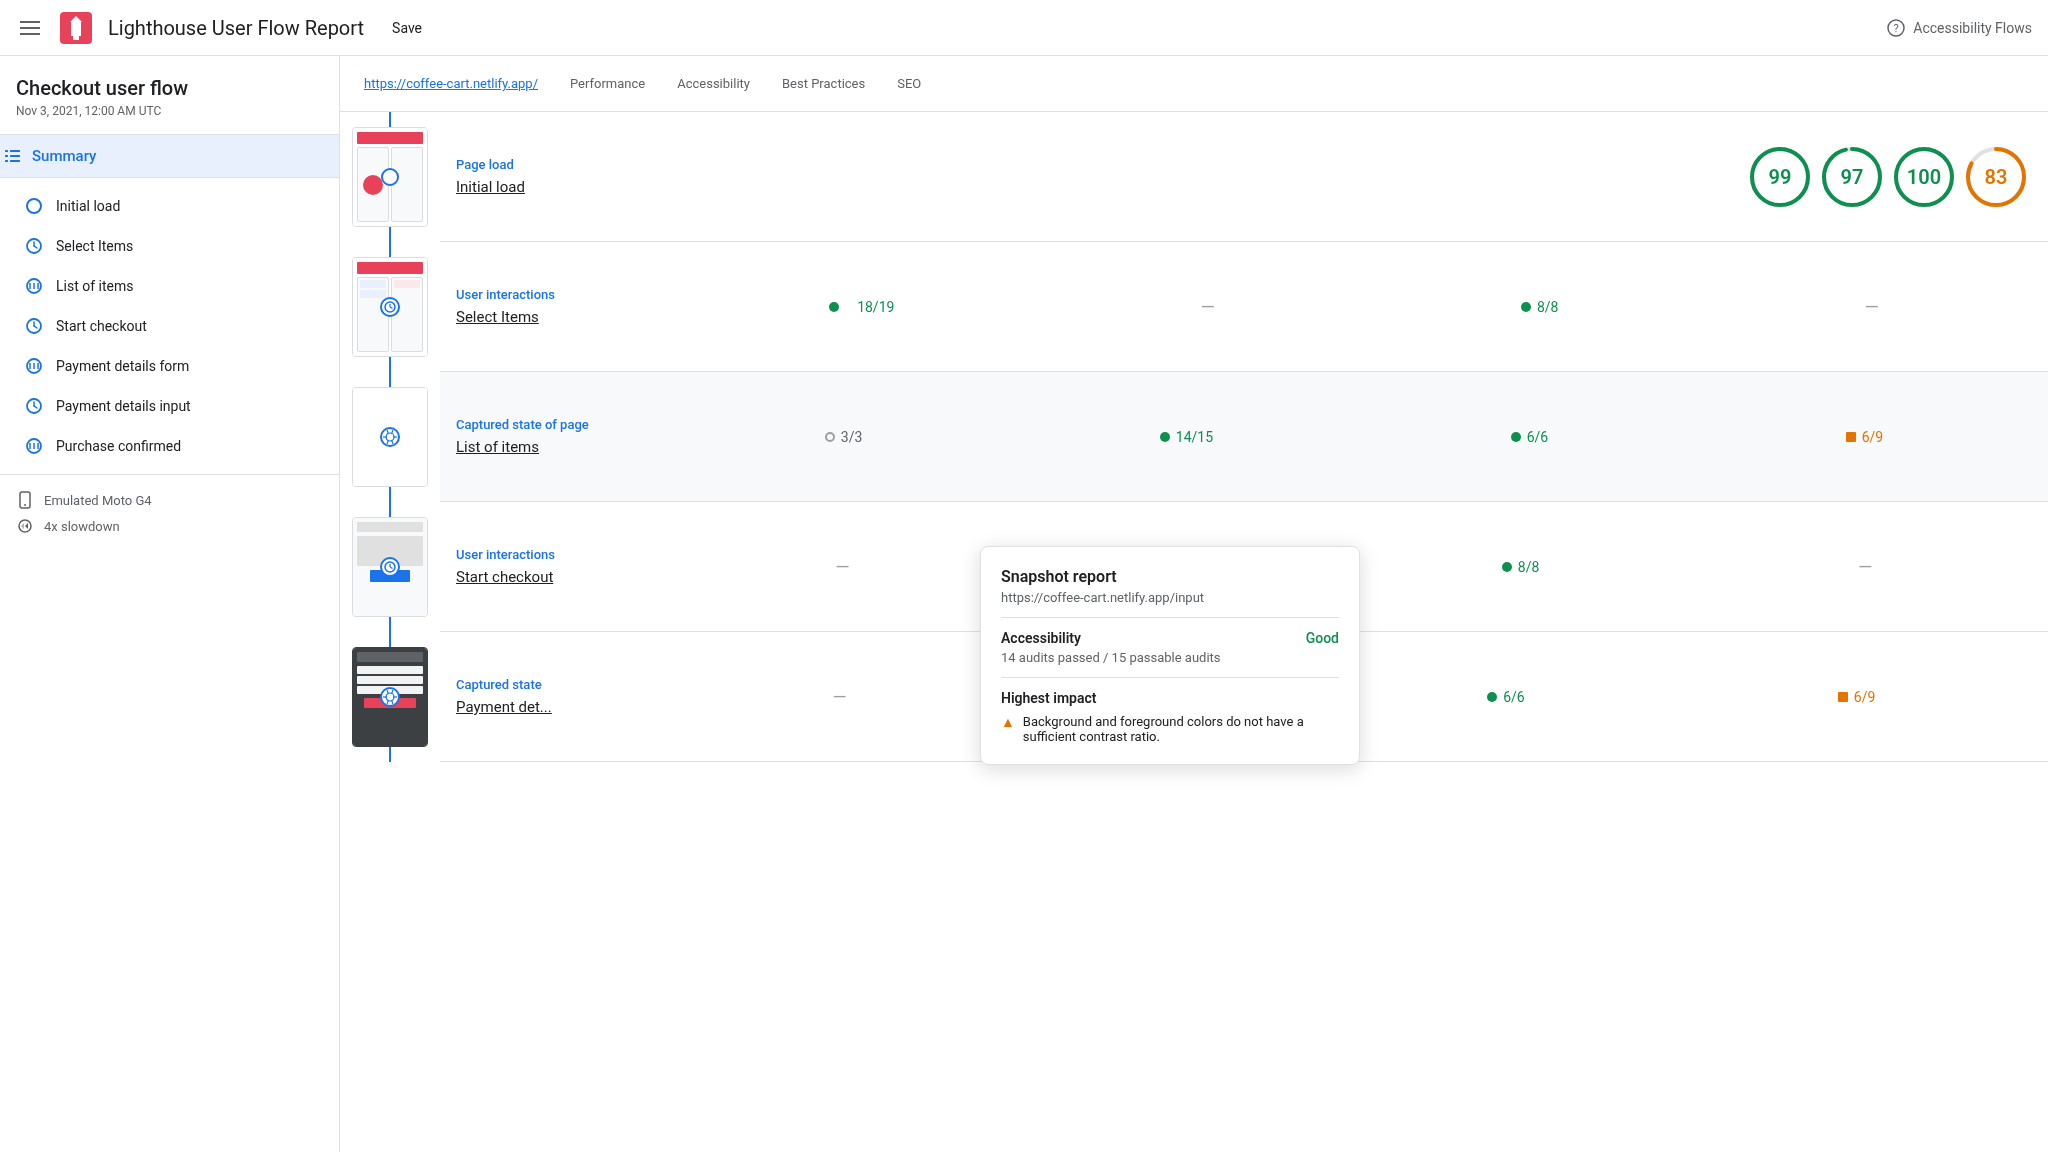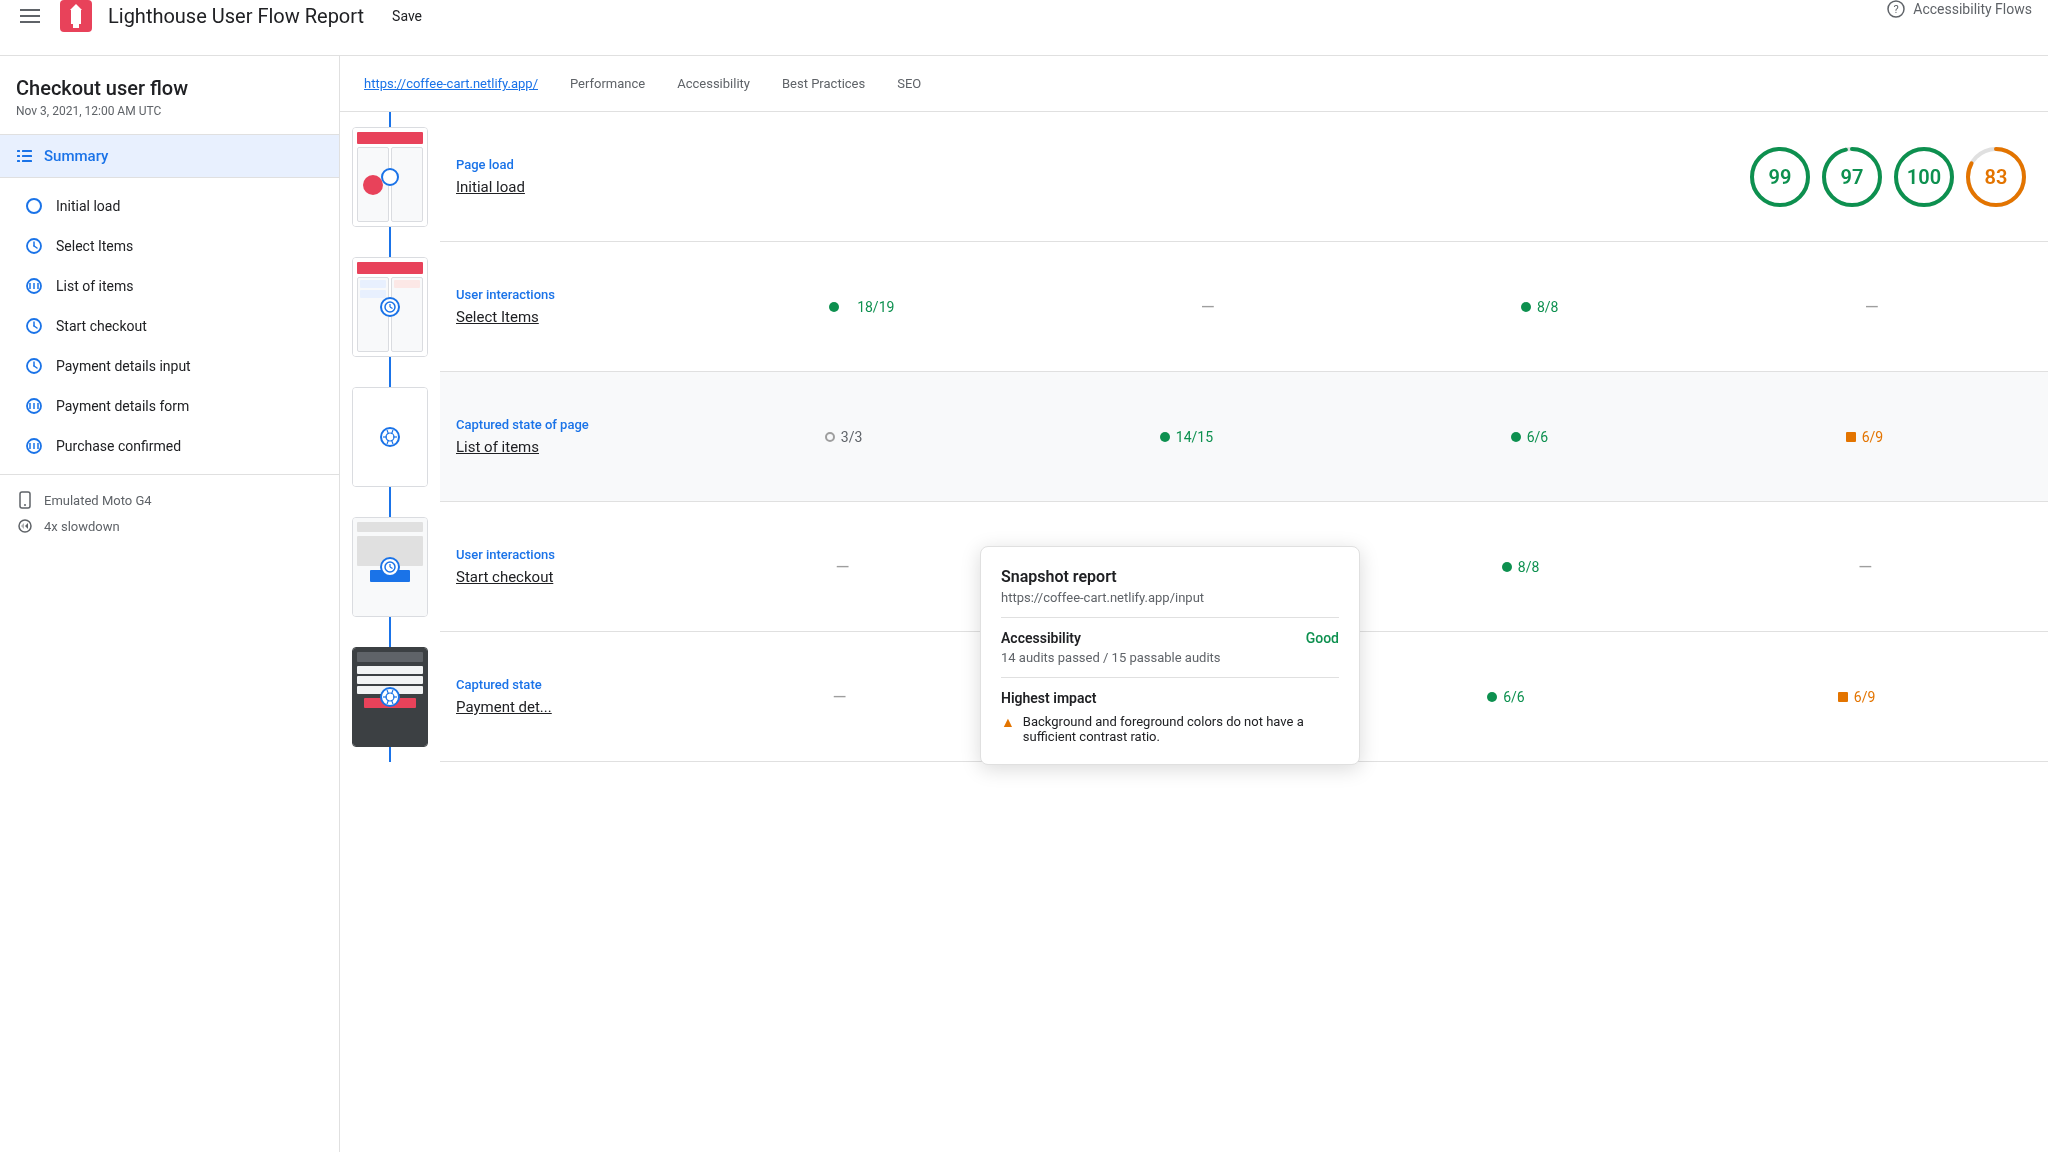--- a/index.html
+++ b/index.html
@@ -1,20 +1,20 @@
 <!DOCTYPE html>
 <html><head>
   <meta charset="utf-8">
   <style>
     * { box-sizing: border-box; margin: 0; padding: 0; }
     body { font-family: -apple-system, BlinkMacSystemFont, 'Segoe UI', Roboto, sans-serif; background: #fff; color: #202124; font-size: 14px; overflow: hidden; }
 
     
     .topbar {
-      display: flex; align-items: flex-start; height: 56px;
+      display: flex; align-items: center; height: 56px;
       border-bottom: 1px solid #e0e0e0; padding: 0 16px;
       background: #fff; position: sticky; top: 0; z-index: 100;
     }
     .topbar-left { display: flex; align-items: center; gap: 16px; flex: 1; }
     .hamburger { display: flex; flex-direction: column; gap: 4px; cursor: pointer; padding: 4px; }
     .hamburger span { width: 20px; height: 2px; background: #5f6368; display: block; }
     .logo-icon { width: 32px; height: 32px; }
     .topbar-title { font-size: 20px; font-weight: 400; color: #202124; }
     .topbar-save { font-size: 14px; color: #202124; cursor: pointer; padding: 8px 12px; border-radius: 4px; }
     .topbar-right { display: flex; align-items: center; gap: 8px; color: #5f6368; font-size: 14px; cursor: pointer; }
@@ -22,21 +22,21 @@
     
     .layout { display: flex; height: calc(100vh - 56px); }
 
     
     .sidebar { width: 340px; min-width: 340px; border-right: 1px solid #e0e0e0; overflow-y: auto; background: #fff; }
     .sidebar-header { padding: 20px 16px 16px; border-bottom: 1px solid #e0e0e0; }
     .sidebar-flow-title { font-size: 20px; font-weight: 500; margin-bottom: 4px; }
     .sidebar-date { font-size: 12px; color: #5f6368; }
     .sidebar-summary-row {
       display: flex; align-items: center; gap: 10px;
-      padding: 12px 16px; background: #e8f0fe; color: #1a73e8;
+      padding: 12px 4px; background: #e8f0fe; color: #1a73e8;
       font-size: 15px; font-weight: 500; cursor: pointer;
       border-bottom: 1px solid #e0e0e0;
     }
     .sidebar-items { padding: 8px 0; border-bottom: 1px solid #e0e0e0; }
     .sidebar-item {
       display: flex; align-items: center; gap: 12px;
       padding: 10px 16px 10px 24px; cursor: pointer; color: #202124; font-size: 14px;
     }
     .sidebar-item-icon { width: 20px; height: 20px; display: flex; align-items: center; justify-content: center; flex-shrink: 0; }
     .sidebar-footer { padding: 16px; display: flex; flex-direction: column; gap: 8px; }
@@ -163,37 +163,37 @@
             <line x1="9" y1="9" x2="12" y2="11" stroke="#1a73e8" stroke-width="1.5" stroke-linecap="round"></line>
           </svg>
         </div>
         <span>Start checkout</span>
       </div>
 
       <div class="sidebar-item">
         <div class="sidebar-item-icon">
           <svg width="18" height="18" viewBox="0 0 18 18">
             <circle cx="9" cy="9" r="7" fill="none" stroke="#1a73e8" stroke-width="1.8"></circle>
-            <line x1="9" y1="5" x2="9" y2="9" stroke="#1a73e8" stroke-width="1.5" stroke-linecap="round"></line>
-            <line x1="9" y1="9" x2="12" y2="11" stroke="#1a73e8" stroke-width="1.5" stroke-linecap="round"></line>
-          </svg>
-        </div>
-        <span>Payment details input</span>
-      </div>
-
-      <div class="sidebar-item">
-        <div class="sidebar-item-icon">
-          <svg width="18" height="18" viewBox="0 0 18 18">
-            <circle cx="9" cy="9" r="7" fill="none" stroke="#1a73e8" stroke-width="1.8"></circle>
             <line x1="5" y1="6" x2="5" y2="12" stroke="#1a73e8" stroke-width="1.5"></line>
             <line x1="9" y1="6" x2="9" y2="12" stroke="#1a73e8" stroke-width="1.5"></line>
             <line x1="13" y1="6" x2="13" y2="12" stroke="#1a73e8" stroke-width="1.5"></line>
           </svg>
         </div>
         <span>Payment details form</span>
+      </div>
+
+      <div class="sidebar-item">
+        <div class="sidebar-item-icon">
+          <svg width="18" height="18" viewBox="0 0 18 18">
+            <circle cx="9" cy="9" r="7" fill="none" stroke="#1a73e8" stroke-width="1.8"></circle>
+            <line x1="9" y1="5" x2="9" y2="9" stroke="#1a73e8" stroke-width="1.5" stroke-linecap="round"></line>
+            <line x1="9" y1="9" x2="12" y2="11" stroke="#1a73e8" stroke-width="1.5" stroke-linecap="round"></line>
+          </svg>
+        </div>
+        <span>Payment details input</span>
       </div>
 
       <div class="sidebar-item">
         <div class="sidebar-item-icon">
           <svg width="18" height="18" viewBox="0 0 18 18">
             <circle cx="9" cy="9" r="7" fill="none" stroke="#1a73e8" stroke-width="1.8"></circle>
             <line x1="5" y1="6" x2="5" y2="12" stroke="#1a73e8" stroke-width="1.5"></line>
             <line x1="9" y1="6" x2="9" y2="12" stroke="#1a73e8" stroke-width="1.5"></line>
             <line x1="13" y1="6" x2="13" y2="12" stroke="#1a73e8" stroke-width="1.5"></line>
           </svg>

